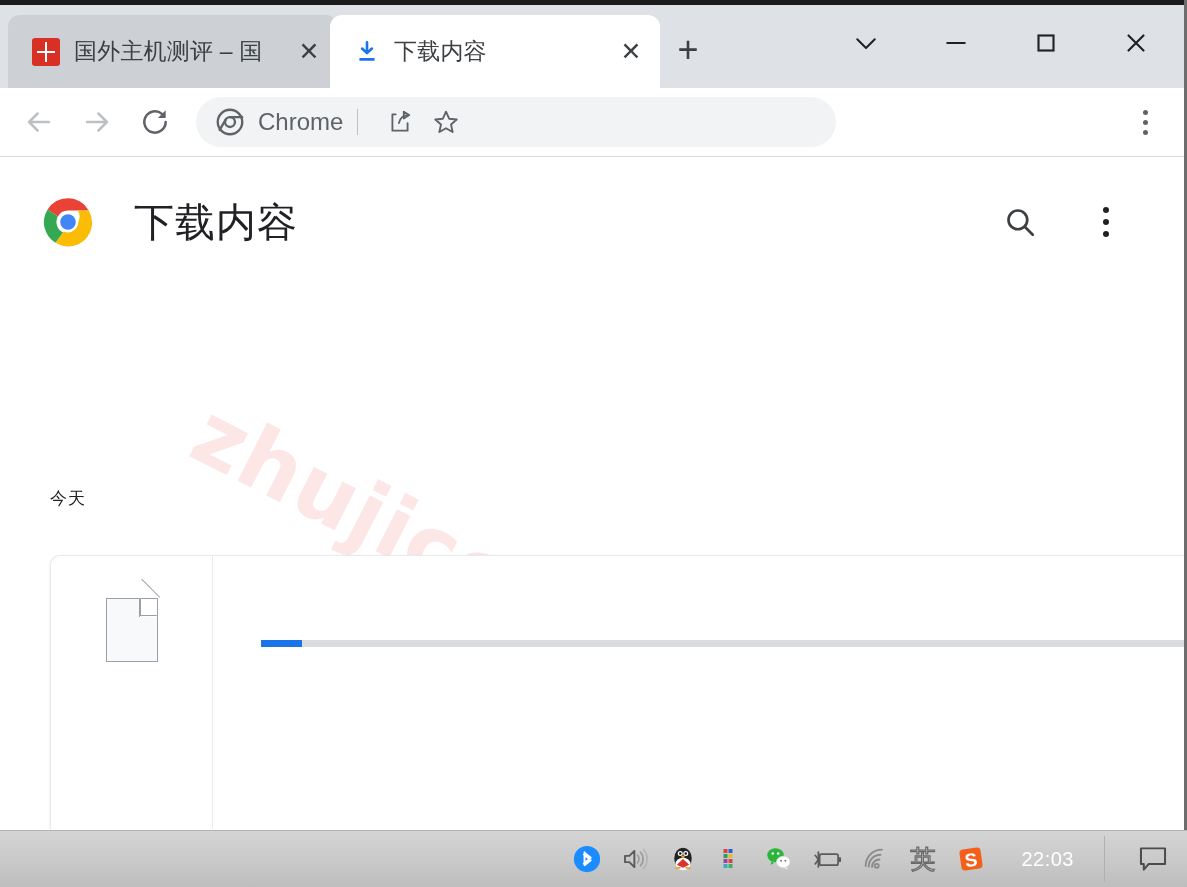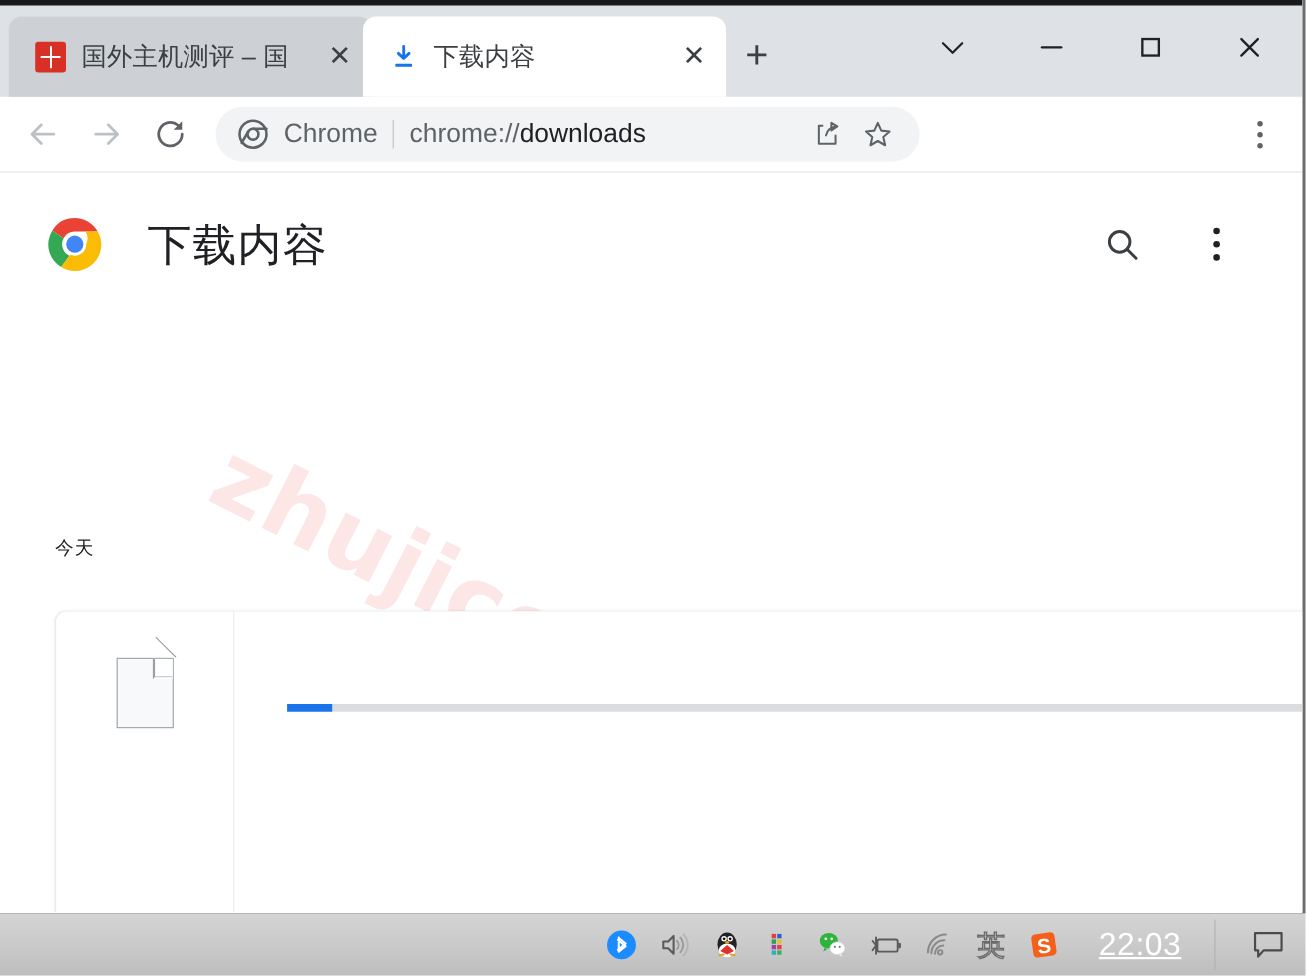--- a/index.html
+++ b/index.html
@@ -400,25 +400,24 @@
     align-items: center;
     gap: 16px;
   }
   .tray-icon {
     width: 32px; height: 32px;
     display: flex; align-items: center; justify-content: center;
   }
   .tray-icon svg { display: block; }
 
   .tray-clock {
-    font-size: 29px;
+    font-size: 20px;
     color: #ffffff;
     margin: 0 14px 0 18px;
     letter-spacing: 0.5px;
-    text-decoration: underline;
   }
 
   .tray-divider {
     width: 1px;
     height: 46px;
     background: #b0b0b0;
   }
 
   .action-center {
     width: 56px; height: 46px;
@@ -500,21 +499,20 @@
         <span class="omni-chrome-icon">
           <svg width="28" height="28" viewBox="0 0 48 48">
             <circle cx="24" cy="24" r="21" fill="none" stroke="#5f6368" stroke-width="4"></circle>
             <circle cx="24" cy="24" r="8.5" fill="none" stroke="#5f6368" stroke-width="4"></circle>
             <path d="M24 15.5 L45 15.5" stroke="#5f6368" stroke-width="4" stroke-linecap="round"></path>
             <path d="M16.6 19.8 L6.3 37.6" stroke="#5f6368" stroke-width="4" stroke-linecap="round"></path>
           </svg>
         </span>
         <span class="omni-brand">Chrome</span>
         <span class="omni-sep"></span>
-        <span class="omni-url"><span class="scheme">chrome://</span><span>downloads</span></span>
         <span class="omni-icon">
           <svg width="26" height="26" viewBox="0 0 24 24">
             <path d="M8 5 H5 V20 H19 V13" stroke="#5f6368" stroke-width="1.7" fill="none" stroke-linecap="round" stroke-linejoin="round"></path>
             <path d="M11 13 C12 8 15 6 19.5 5.5" stroke="#5f6368" stroke-width="1.7" fill="none" stroke-linecap="round"></path>
             <path d="M15.5 2.5 L20.5 5.5 L15.5 8.8 Z" fill="none" stroke="#5f6368" stroke-width="1.7" stroke-linejoin="round"></path>
           </svg>
         </span>
         <span class="omni-icon">
           <svg width="28" height="28" viewBox="0 0 24 24">
             <path d="M12 3.2 L14.7 9.2 L21.2 9.9 L16.3 14.2 L17.7 20.6 L12 17.3 L6.3 20.6 L7.7 14.2 L2.8 9.9 L9.3 9.2 Z" fill="none" stroke="#5f6368" stroke-width="1.6" stroke-linejoin="round"></path>

